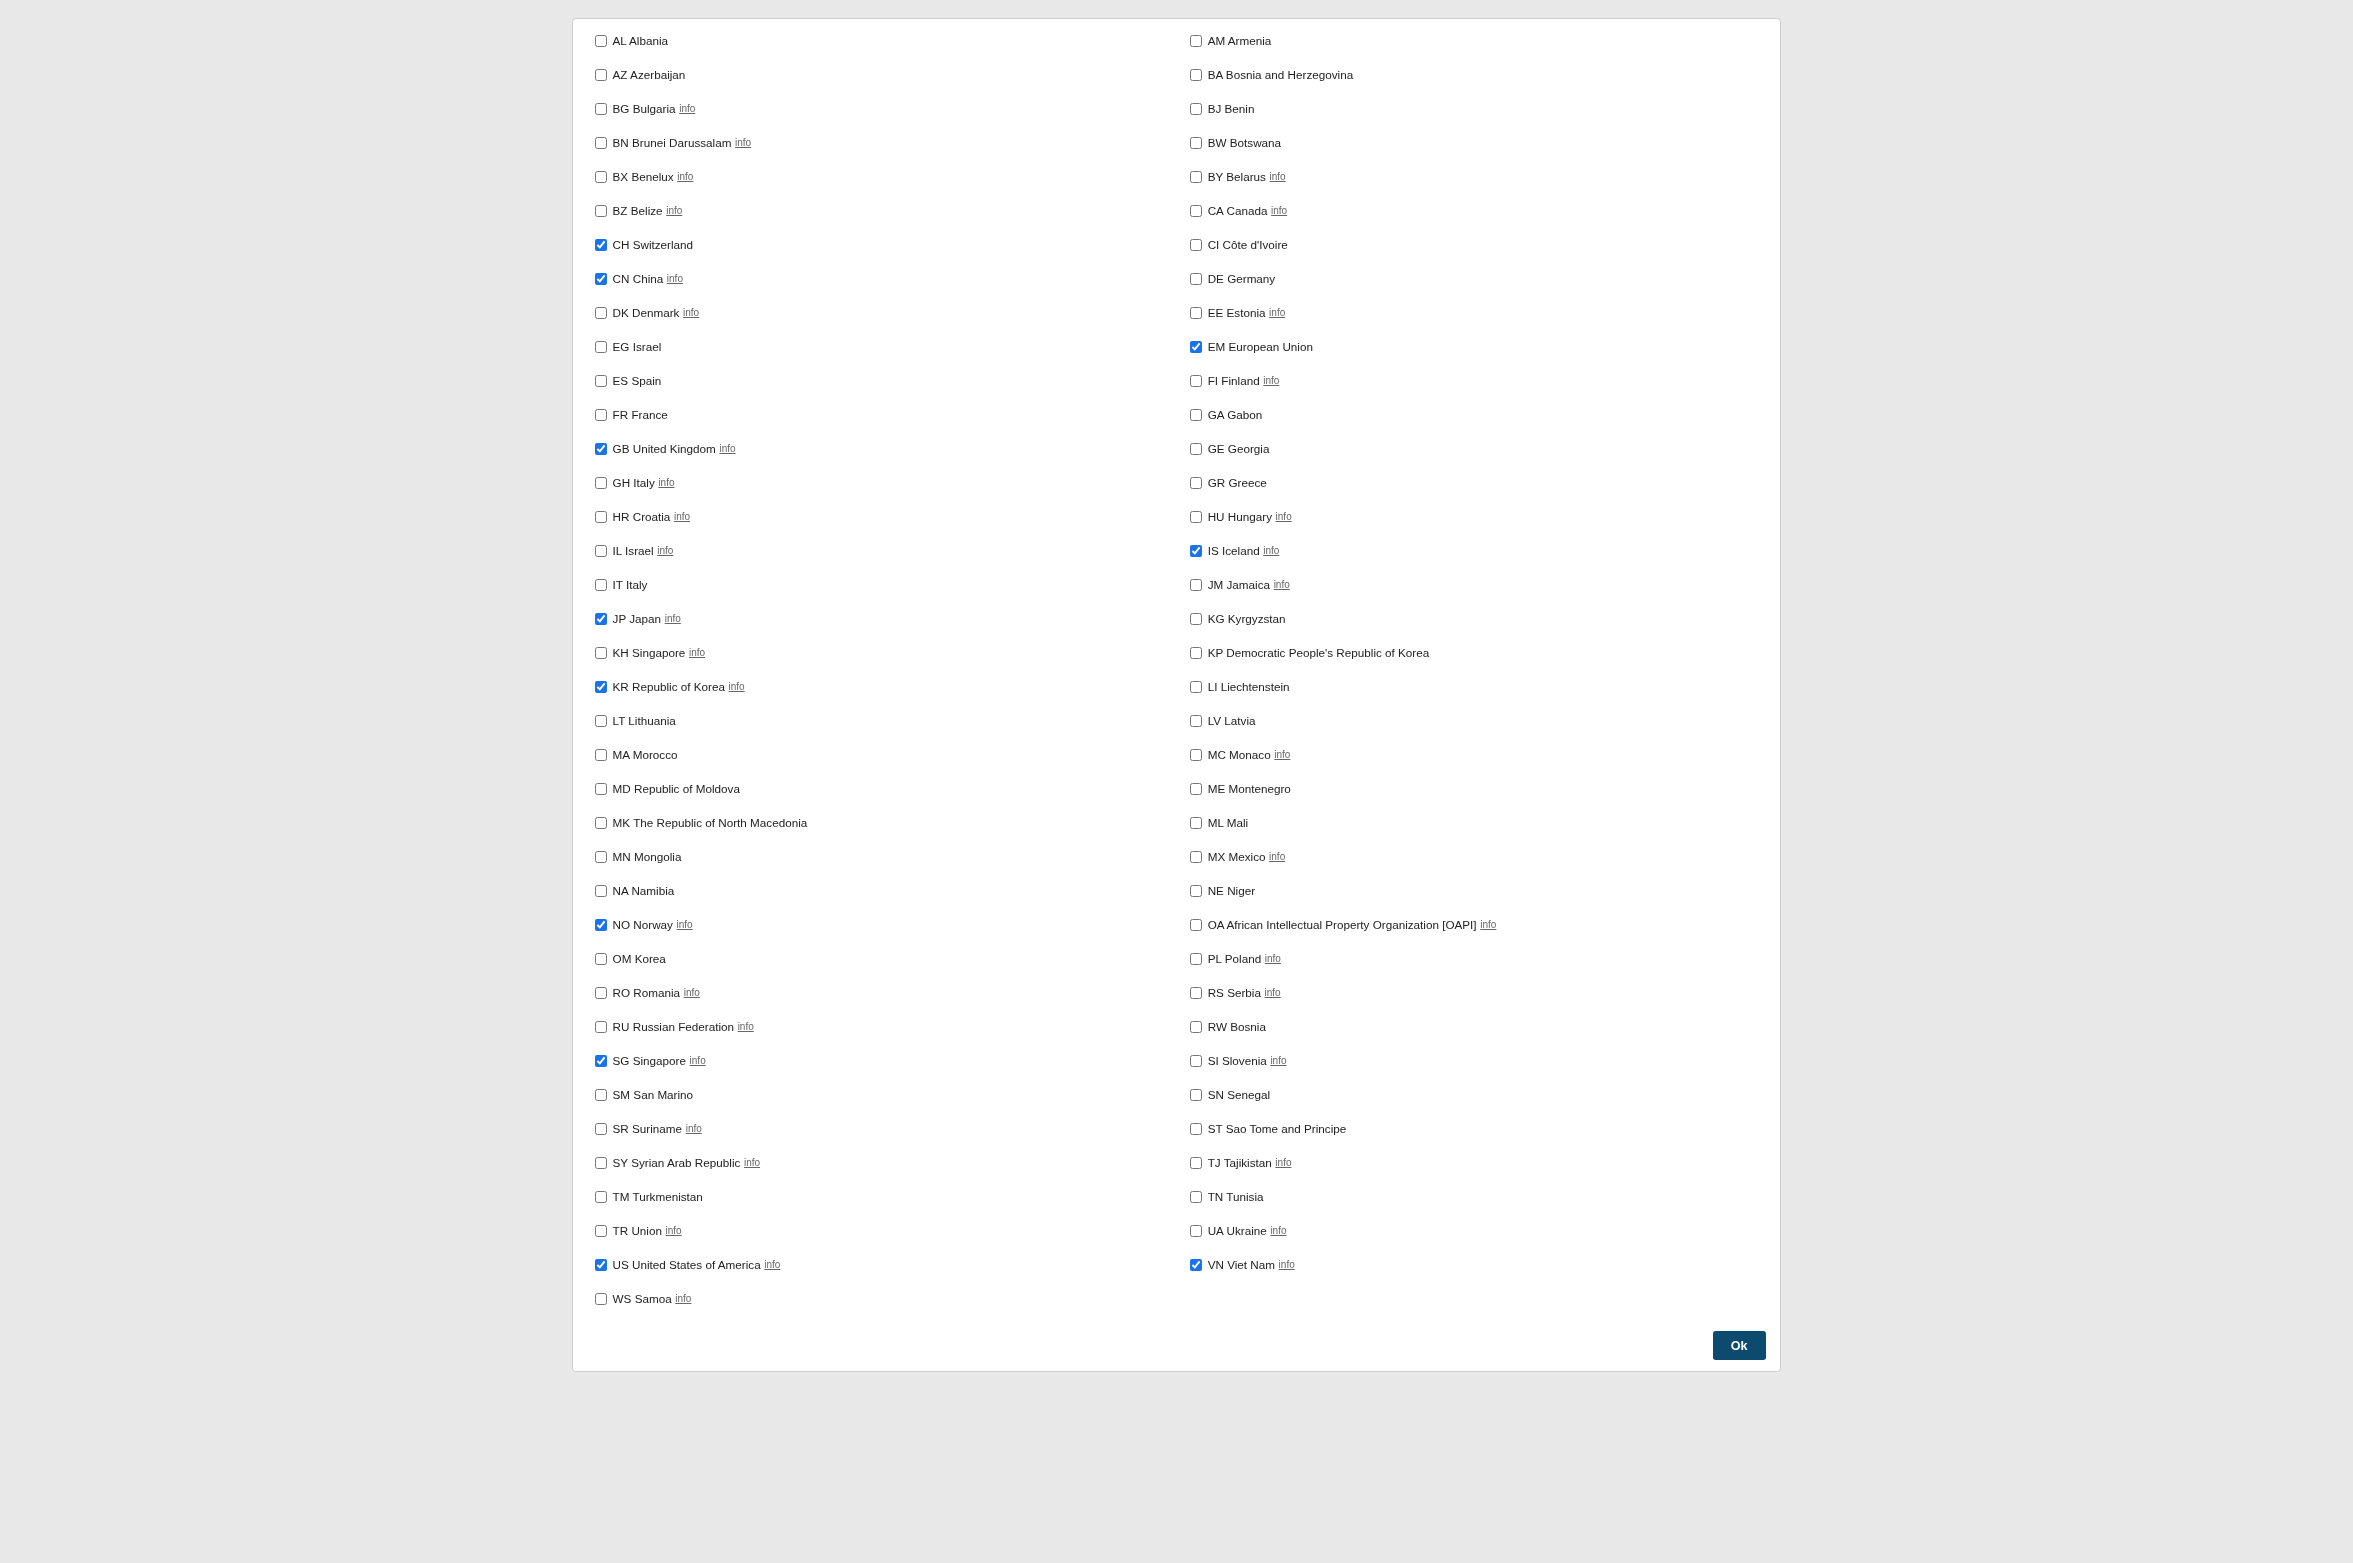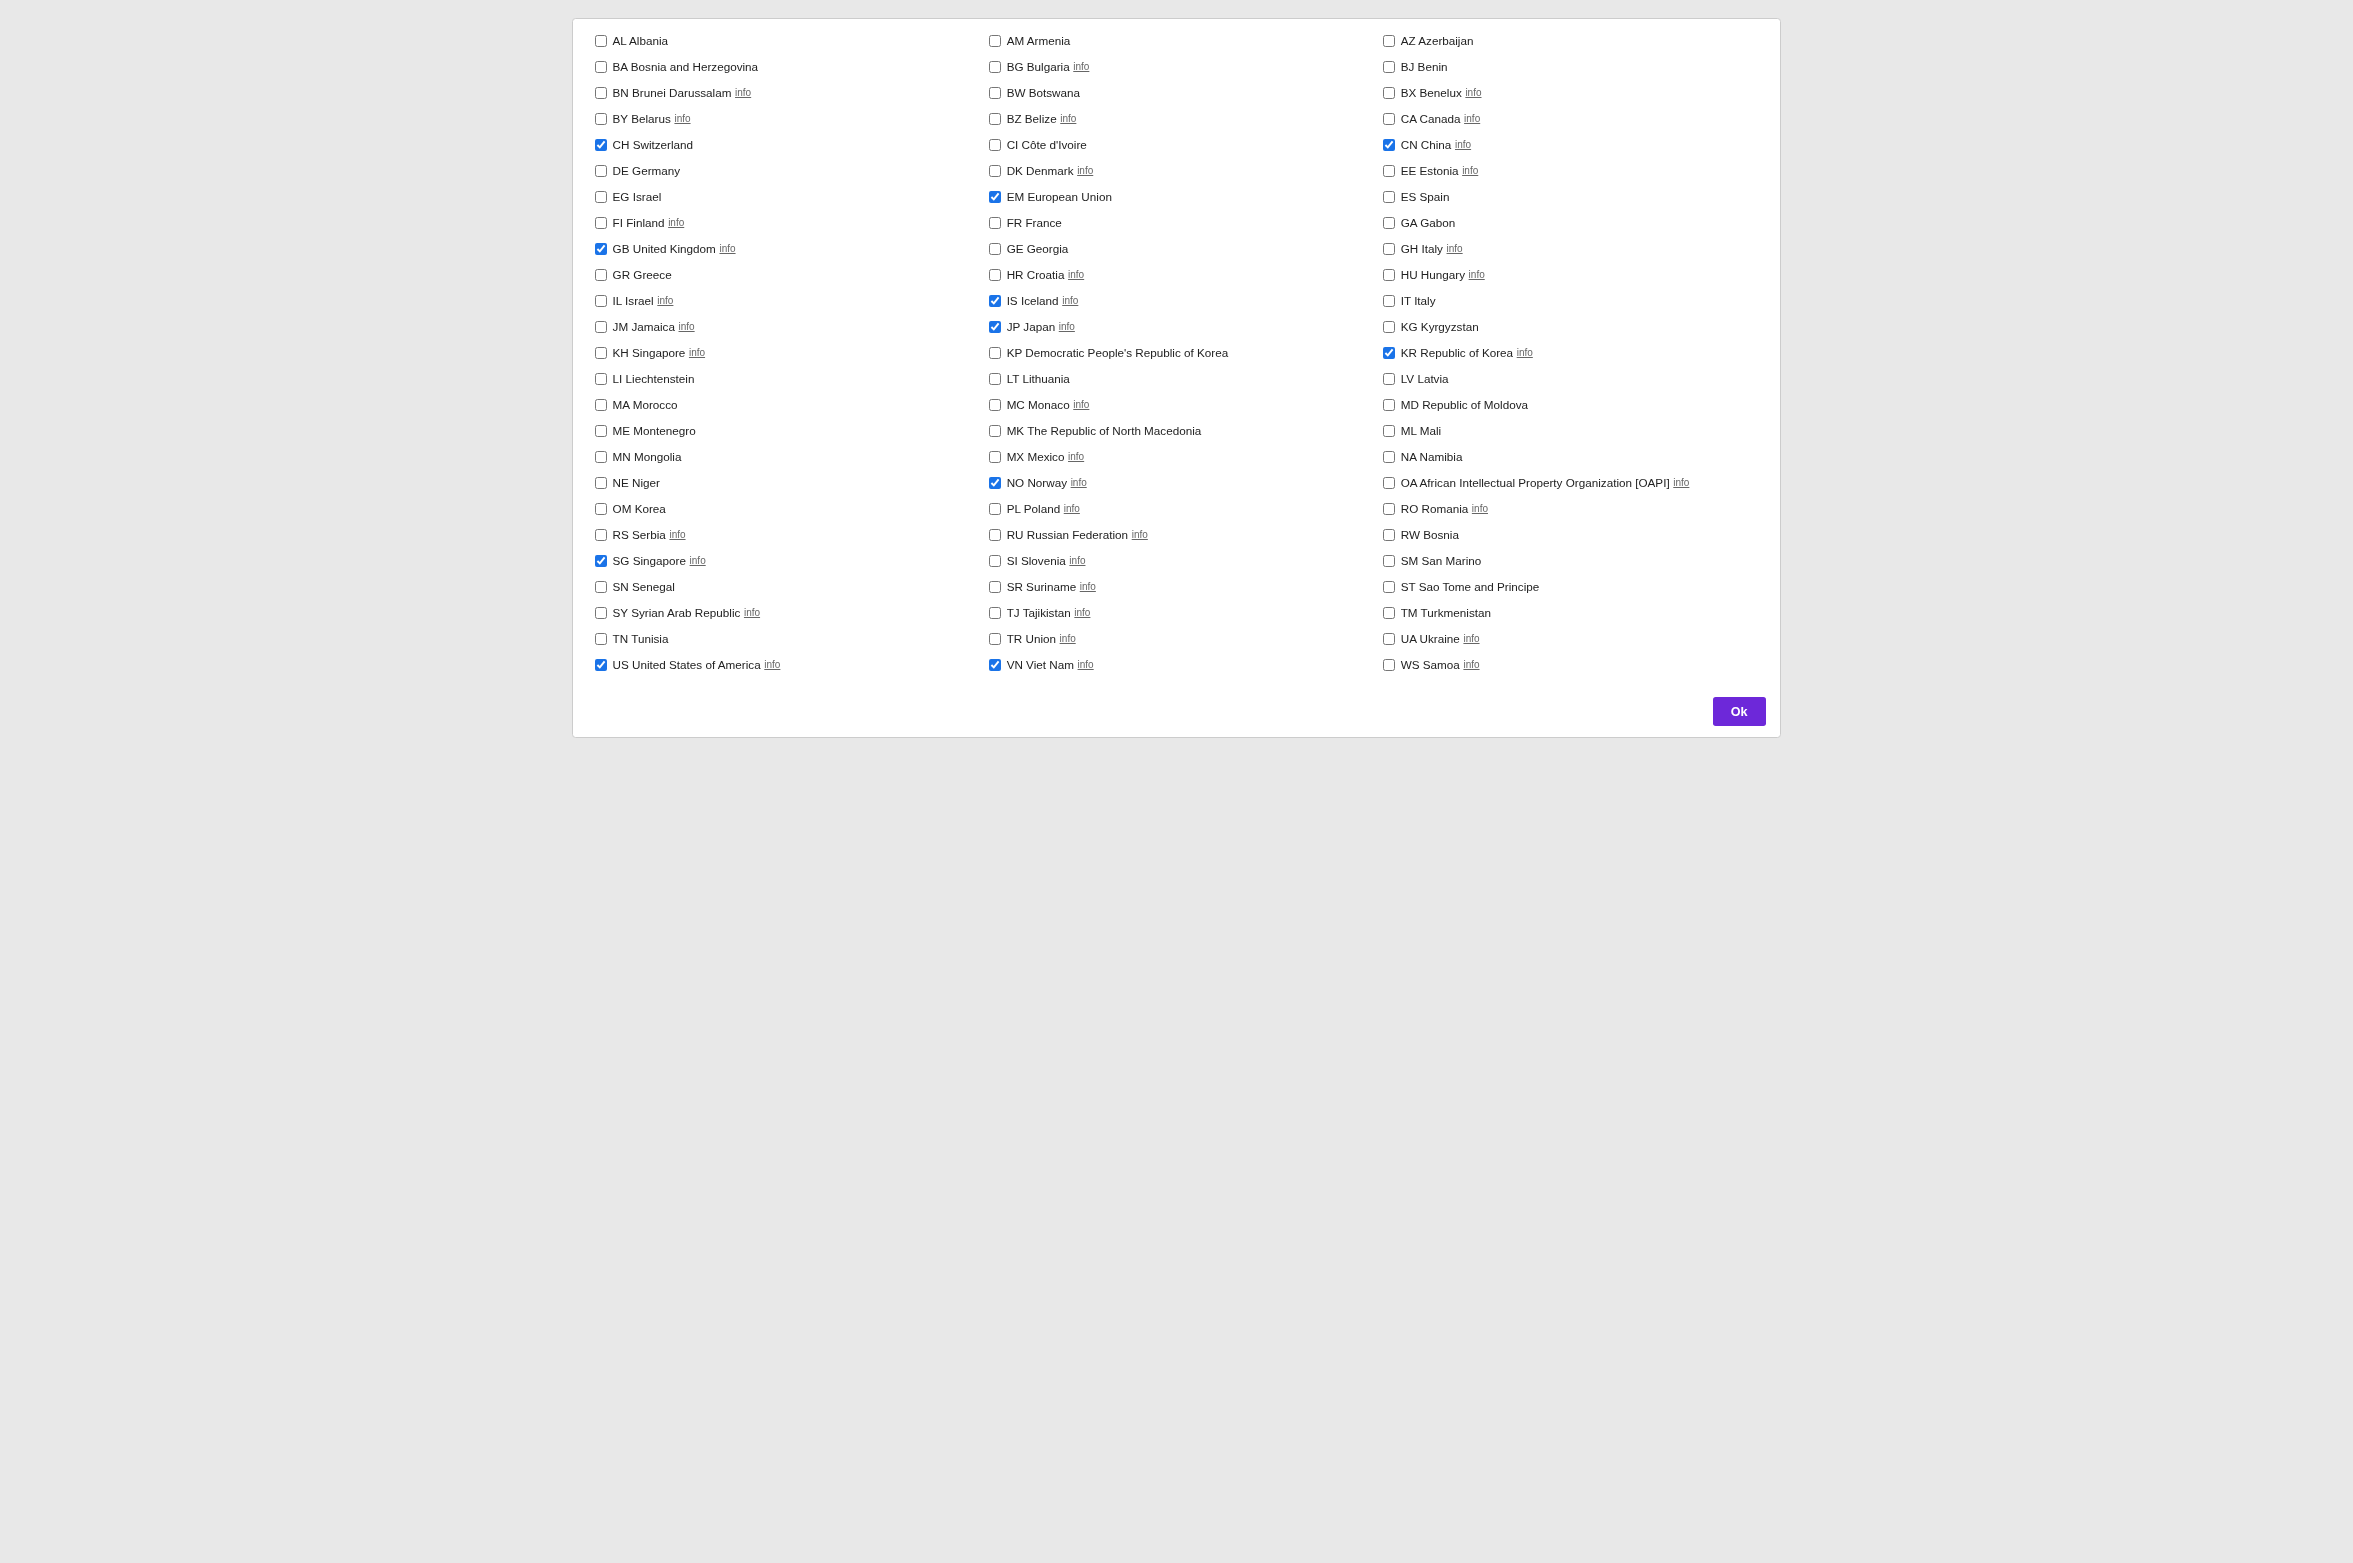--- a/index.html
+++ b/index.html
@@ -17,22 +17,22 @@
       background: #fff;
       border: 0.9px solid #ccc;
       border-radius: 3.6px;
       padding: 10.8px 14.4px;
       width: 100%;
       max-width: 1209px;
       position: relative;
     }
     .grid {
       display: grid;
-      grid-template-columns: repeat(3, 1fr);
-      gap: 4px;
+      grid-template-columns: repeat(2, 1fr);
+      gap: 12px;
     }
     .cell {
       display: flex;
       align-items: center;
       padding: 4.5px 7.2px;
       gap: 5.4px;
       white-space: nowrap;
     }
     .cell input[type="checkbox"] {
       width: 12.6px;
@@ -55,21 +55,21 @@
       text-decoration: underline;
       cursor: pointer;
     }
     .footer {
       display: flex;
       justify-content: flex-end;
       margin-top: 14.4px;
       padding-top: 7.2px;
     }
     .ok-button {
-      background: #6d28d9;
+      background: #0c4a6e;
       color: #fff;
       border: none;
       padding: 7.2px 18px;
       font-size: 12.6px;
       border-radius: 2.7px;
       cursor: pointer;
       font-weight: bold;
     }
   </style>
 </head>

